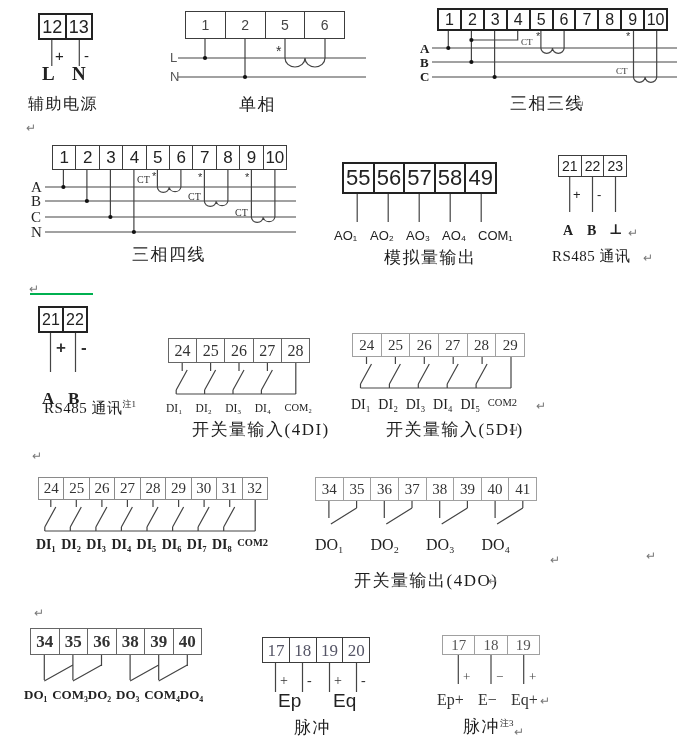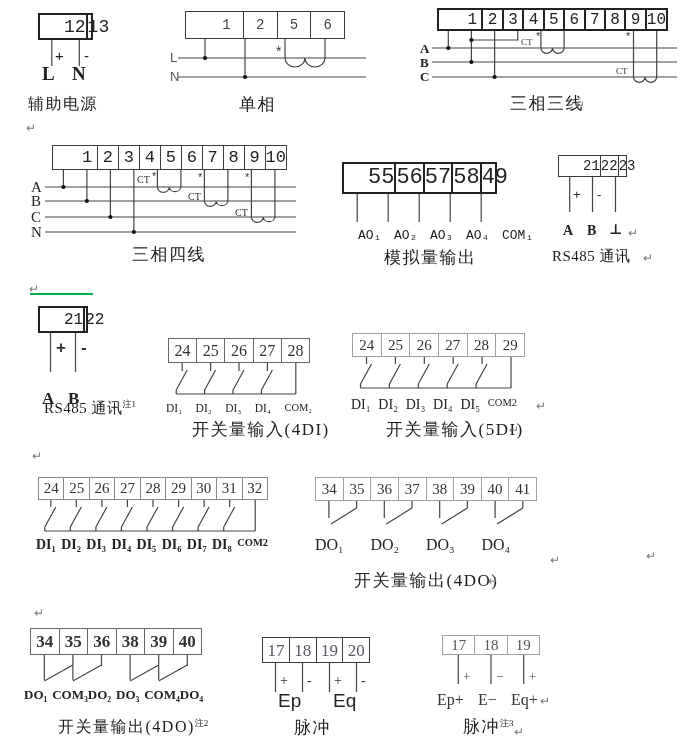--- a/index.html
+++ b/index.html
@@ -4,21 +4,21 @@
 <style>
   html,body{margin:0;padding:0;background:#fff;}
   #canvas{position:relative;width:682px;height:753px;background:#fff;overflow:hidden;
           font-family:"Liberation Sans",sans-serif;color:#222;}
   svg.wires{position:absolute;left:0;top:0;pointer-events:none;}
   .strip{position:absolute;display:flex;box-sizing:border-box;background:#fff;
          border:var(--bw) solid var(--bc);}
   .strip span{flex:1;display:flex;align-items:center;justify-content:center;
          border-right:var(--bw) solid var(--bc);box-sizing:border-box;line-height:1;}
   .strip span:last-child{border-right:none;}
-  .f-sans{font-family:Liberation Mono, monospace;padding-left:24px;}
+  .f-sans{font-family:Liberation Sans, sans-serif;}
   .f-serif{font-family:"Liberation Serif","DejaVu Serif",serif;}
   .s-strong{--bw:2px;--bc:#222;}
   .s-med{--bw:1.5px;--bc:#3c3c3c;}
   .s-gray{--bw:1.4px;--bc:#666;}
   .s-light{--bw:1px;--bc:#a0a0a0;}
   .s-light2{--bw:1px;--bc:#8a8a8a;}
   .txt{position:absolute;white-space:nowrap;line-height:1;}
   .lrow{position:absolute;display:flex;}
   .lrow span{flex:1;text-align:left;white-space:nowrap;line-height:1;}
   .cap{position:absolute;font-family:"Liberation Serif","DejaVu Serif",serif;
@@ -354,21 +354,20 @@
   <div class="cap" style="left:354px;top:572px;font-size:17px;"><span>开关量输出(4DO)</span></div>
 
   <div class="lrow f-serif" style="left:24px;top:688px;width:184px;font-size:13px;font-weight:600;color:#222;">
       <span>DO₁</span>
       <span>COM₃</span>
       <span>DO₂</span>
       <span>DO₃</span>
       <span>COM₄</span>
       <span>DO₄</span>
     </div>
-  <div class="cap" style="left:58px;top:719px;font-size:16px;"><span>开关量输出(4DO)</span><sup>注2</sup></div>
 
   <span class="txt f-serif" style="left:280px;top:674px;font-size:14px;color:#333;">+</span>
   <span class="txt f-serif" style="left:307px;top:674px;font-size:14px;color:#333;">-</span>
   <span class="txt f-serif" style="left:334px;top:674px;font-size:14px;color:#333;">+</span>
   <span class="txt f-serif" style="left:361px;top:674px;font-size:14px;color:#333;">-</span>
   <span class="txt" style="left:278px;top:691px;font-size:19px;color:#222;">Ep</span>
   <span class="txt" style="left:333px;top:691px;font-size:19px;color:#222;">Eq</span>
   <div class="cap" style="left:294px;top:719px;font-size:17px;"><span>脉冲</span></div>
 
   <span class="txt f-serif" style="left:463px;top:670px;font-size:13px;color:#444;">+</span>

